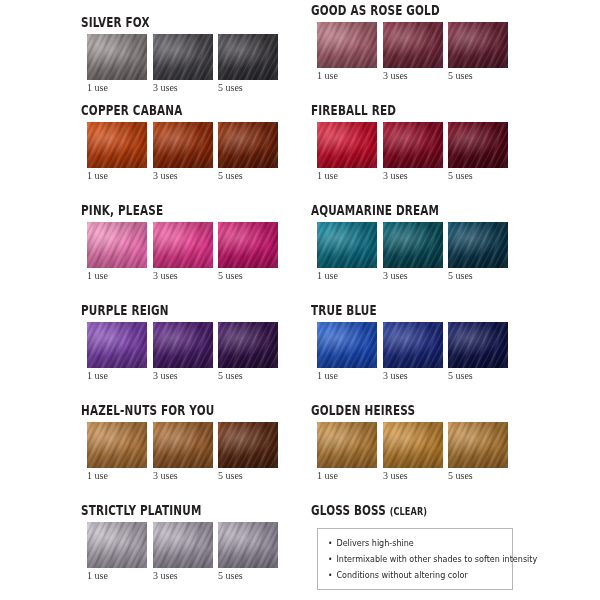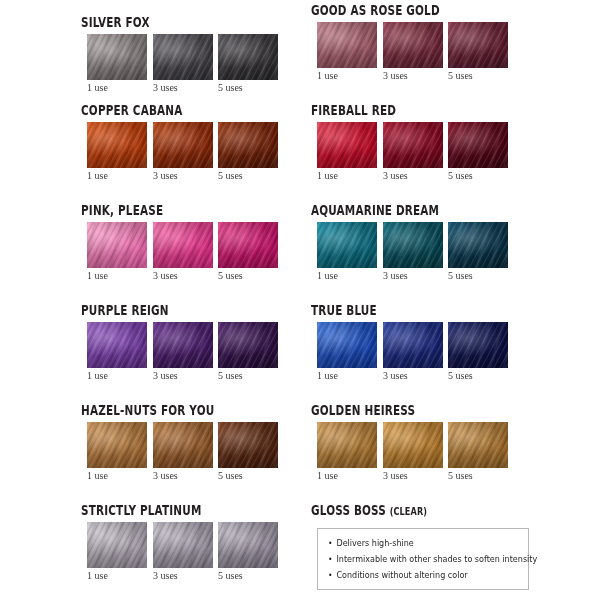--- a/index.html
+++ b/index.html
@@ -143,21 +143,21 @@
     position: absolute;
     left: 6px;
     width: 224px;
     height: 100px;
     text-decoration: underline;
   }
   .gloss-box {
     position: absolute;
     left: 6px;
     top: 28px;
-    width: 212px;
+    width: 196px;
     height: 62px;
     border: 1px solid #b7b7b7;
     box-sizing: border-box;
     background: #ffffff;
   }
   .gloss-list {
     margin: 0;
     padding: 6px 8px 0 10px;
     list-style: none;
   }

